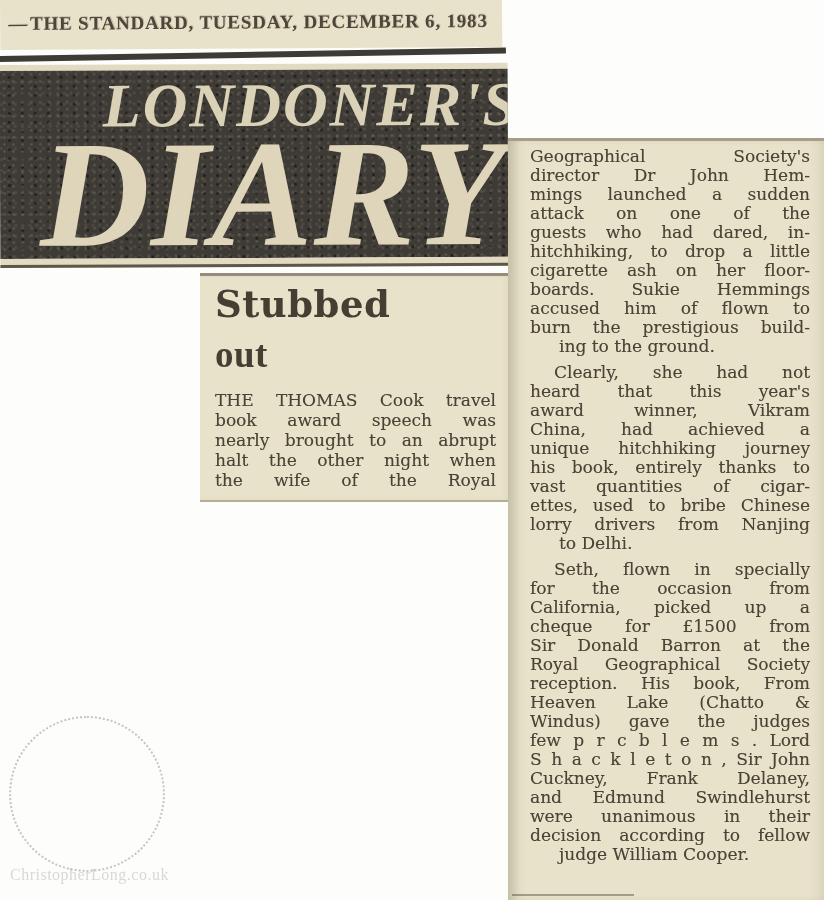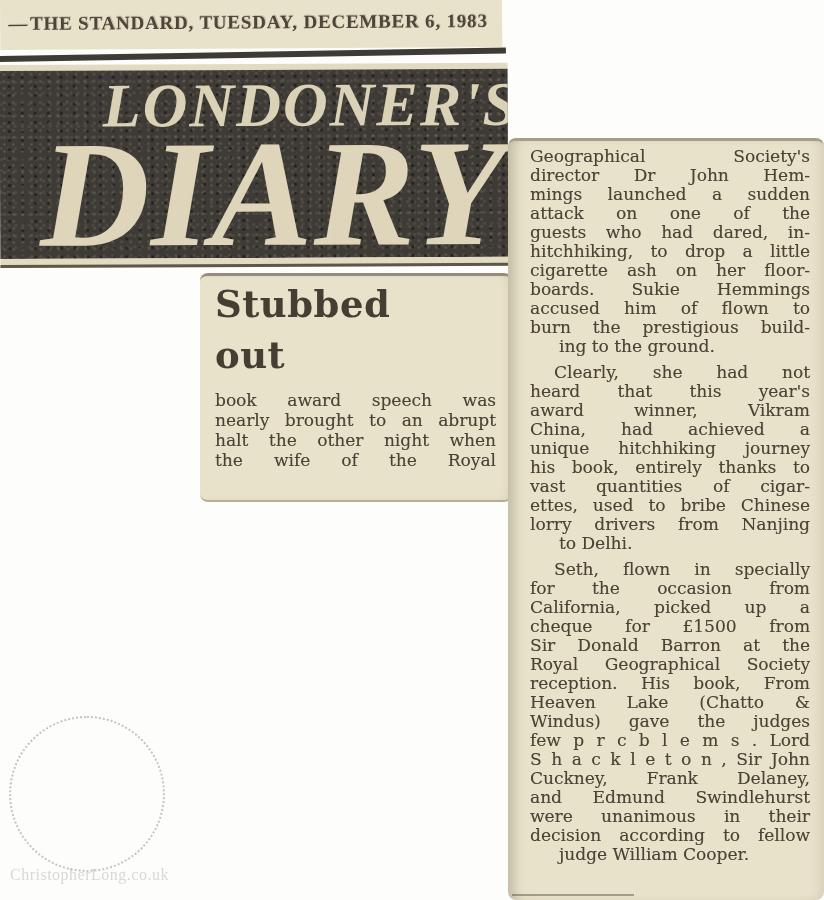--- a/index.html
+++ b/index.html
@@ -47,33 +47,33 @@
       radial-gradient(circle, rgba(230,220,190,.09) 0 1.2px, transparent 2px);
     background-size:9px 7px, 13px 9px, 7px 11px;
     background-position:0 0, 3px 2px, 5px 6px;}
   .banner .t1{margin:5px 0 0 103px;font-family:"Liberation Serif",serif;font-style:italic;font-weight:bold;
     font-size:62px;line-height:60px;letter-spacing:2px;color:var(--banner_text);opacity:.93;}
   .banner .t2{margin:-16px 0 0 40px;font-family:"Liberation Serif",serif;font-style:italic;font-weight:bold;
     font-size:152px;line-height:150px;letter-spacing:1px;color:var(--banner_text);opacity:.95;}
   .banner .bottom{height:9px;background:#e3dbc1;border-bottom:3px solid #5d574b;}
 
   
-  .clipping{position:absolute;background:var(--paper);color:var(--ink);border-radius:8px;}
+  .clipping{position:absolute;background:var(--paper);color:var(--ink);}
   .left-clip{left:200px;top:273px;width:312px;height:229px;
     border-top:3px solid rgba(80,72,60,.55);border-bottom:2px solid rgba(130,120,95,.5);
     padding:8px 16px 0 15px;
     box-shadow:inset -6px 0 8px -5px rgba(100,90,65,.25);}
   .right-clip{left:508px;top:138px;width:316px;height:762px;
     border-top:3px solid rgba(100,90,70,.5);
     padding:6px 14px 0 22px;
     box-shadow:inset 14px 0 12px -8px rgba(95,85,60,.28), inset -10px 0 14px -9px rgba(95,85,60,.18);}
 
   .headline{font-family:"DejaVu Serif",serif;font-weight:bold;font-size:37px;line-height:40px;
     color:var(--headline_ink);letter-spacing:.5px;}
-  .headline.h2{margin-top:11px;}
+  .headline.h2{margin-top:11px;font-family:Liberation Serif, serif;}
 
   .body-copy{font-size:17px;color:var(--ink);text-shadow:.3px .3px 0 rgba(74,67,53,.35);}
   .left-body{margin-top:15px;line-height:20px;}
   .right-clip .para{line-height:19px;margin-bottom:7px;}
   .line{text-align:justify;text-align-last:justify;}
   .para .line:last-child{text-align-last:auto;margin-left:29px;}
   .justify-all .line:last-child{text-align-last:justify;}
   .para.indent .line:first-child{text-indent:24px;}
 
   .bottom-edge-line{position:absolute;left:512px;top:894px;width:122px;height:2px;background:rgba(90,84,70,.5);}
@@ -101,20 +101,21 @@
     <div class="t1">LONDONER'S</div>
     <div class="t2">DIARY</div>
   </div>
   <div class="bottom"></div>
 </div>
 
 <div class="clipping left-clip speckle">
   <div class="headline">Stubbed</div>
   <div class="headline h2">out</div>
   <div class="body-copy left-body justify-all">
+      <div class="line">THE THOMAS Cook travel</div>
       <div class="line">book award speech was</div>
       <div class="line">nearly brought to an abrupt</div>
       <div class="line">halt the other night when</div>
       <div class="line">the wife of the Royal</div>
     </div>
 </div>
 
 <div class="clipping right-clip speckle">
   <div class="body-copy para">
       <div class="line">Geographical Society's</div>

